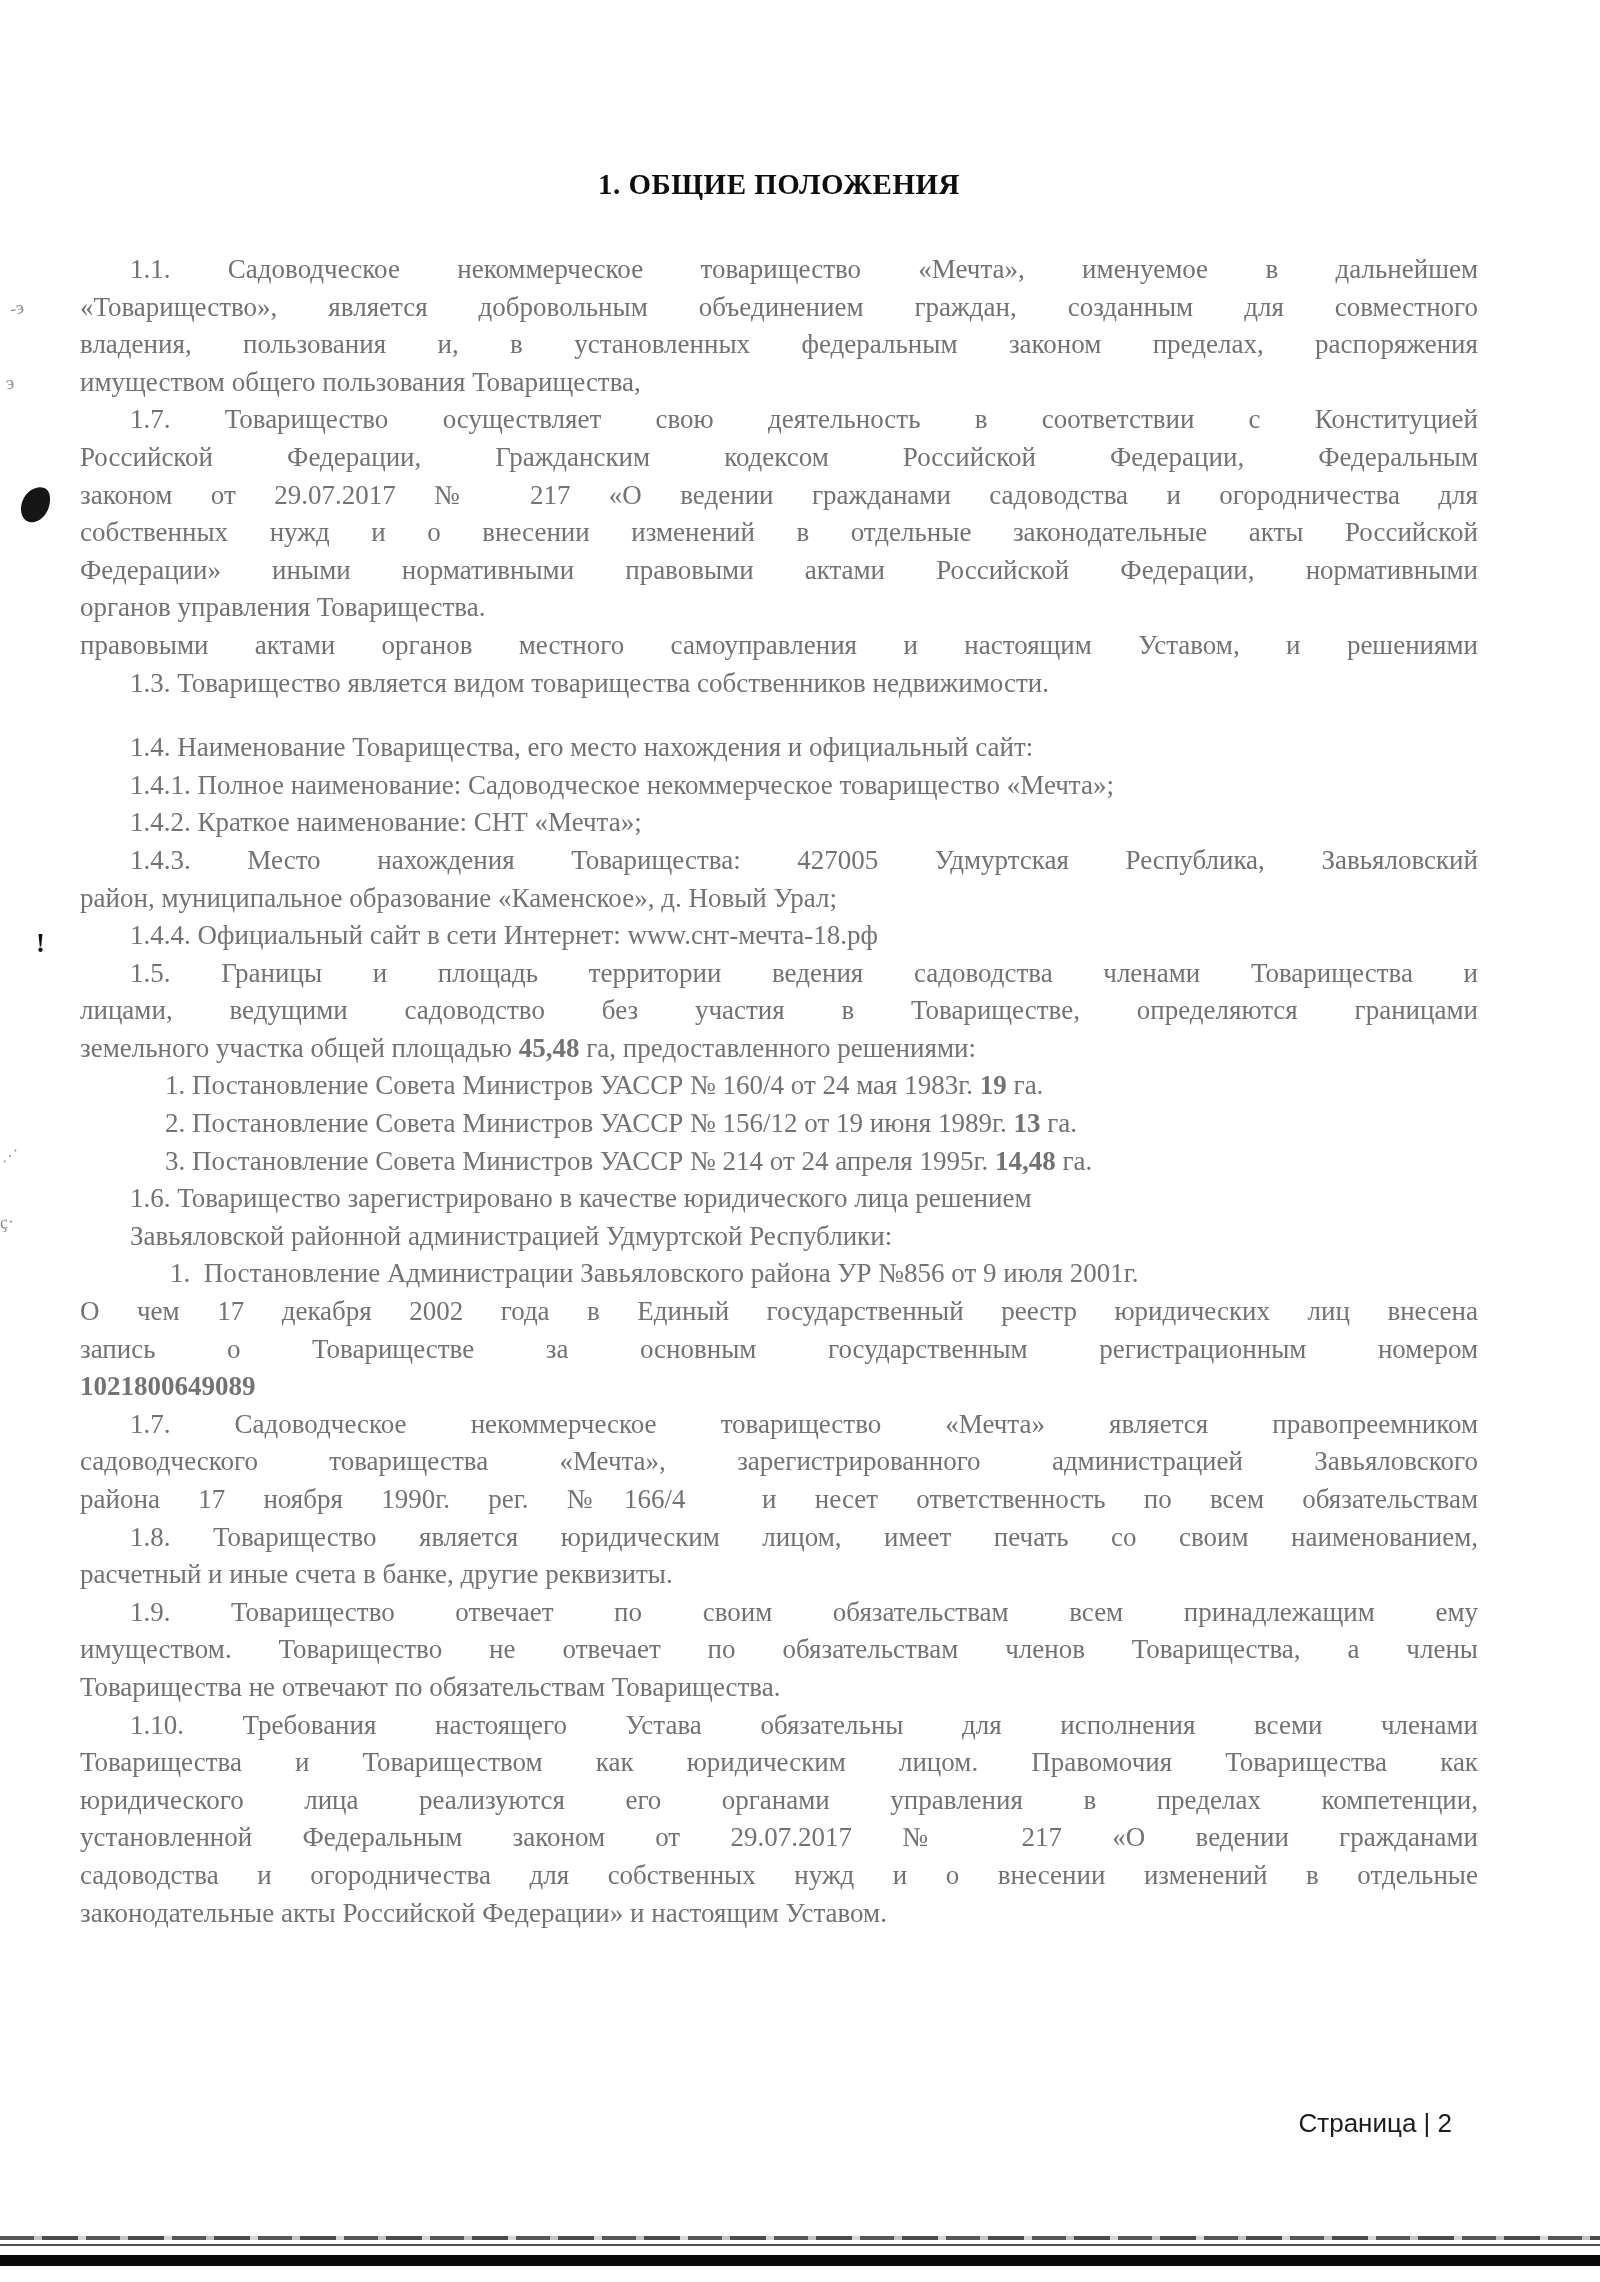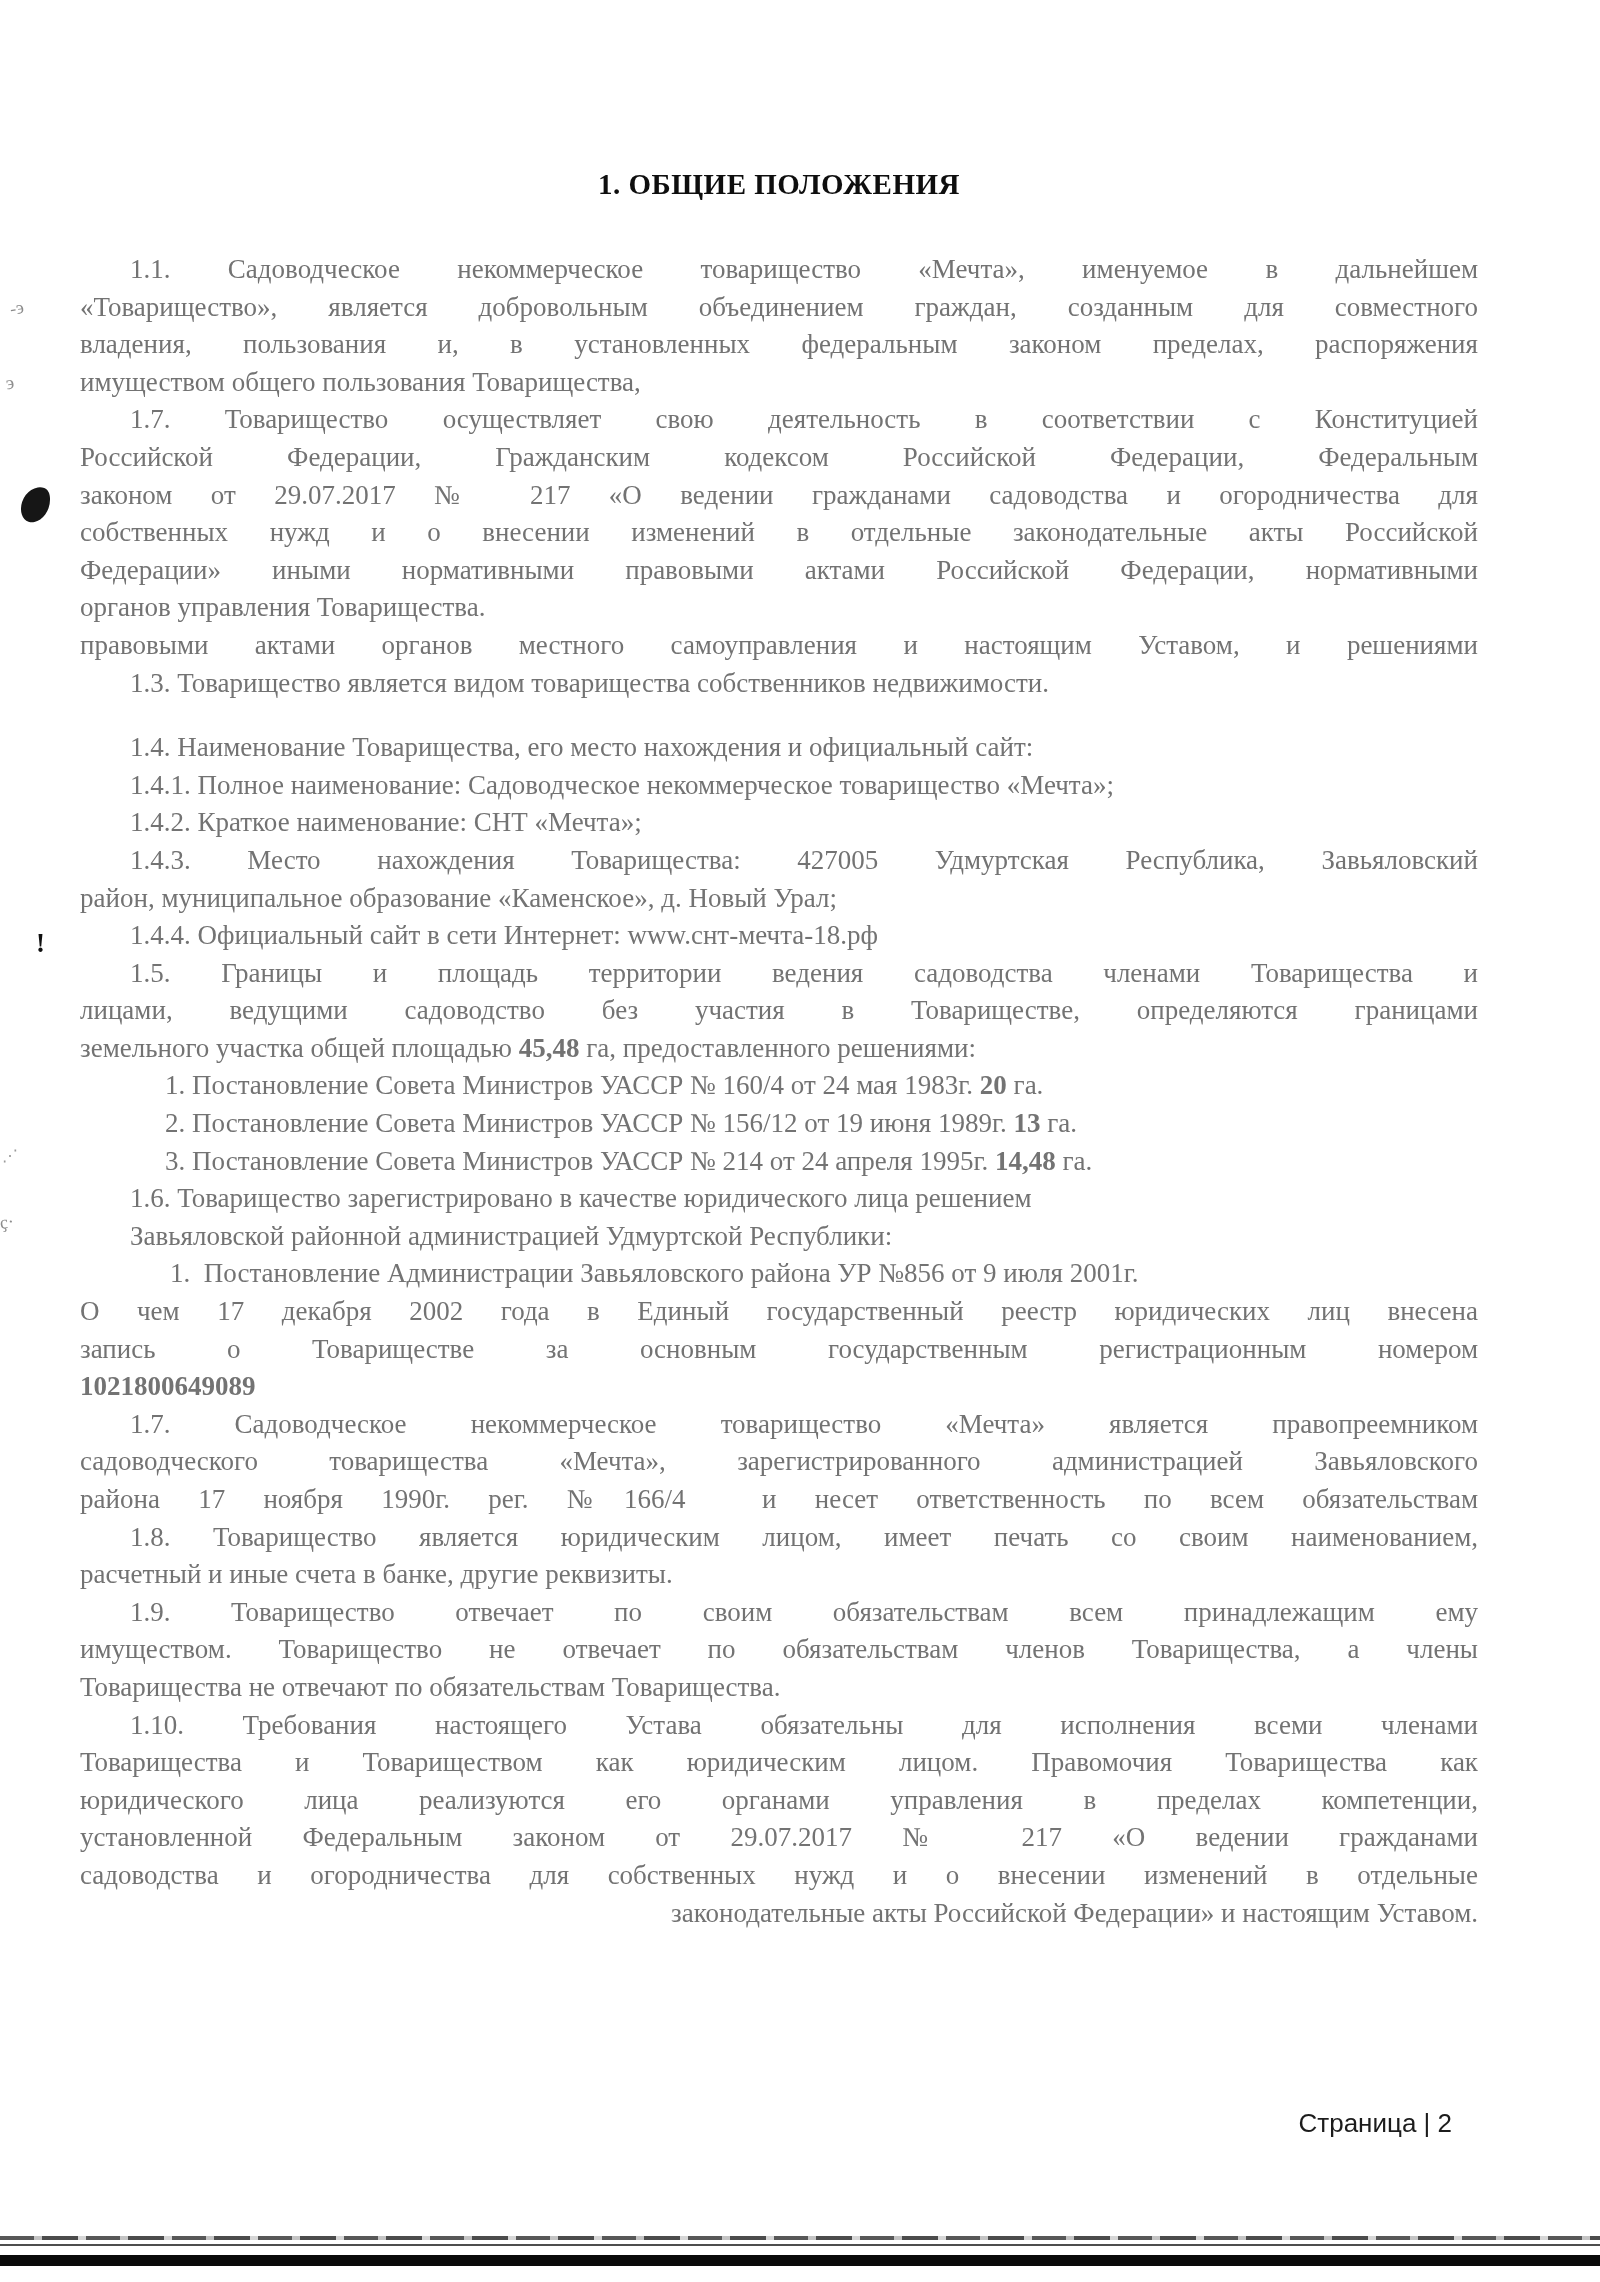--- a/index.html
+++ b/index.html
@@ -63,21 +63,21 @@
     <div class="line" style="padding-left: 50px;"><span>1.3. Товарищество является видом товарищества собственников недвижимости.</span></div>
     <div class="line" style="padding-left: 50px; margin-top: 27px;"><span>1.4. Наименование Товарищества, его место нахождения и официальный сайт:</span></div>
     <div class="line" style="padding-left: 50px;"><span>1.4.1. Полное наименование: Садоводческое некоммерческое товарищество «Мечта»;</span></div>
     <div class="line" style="padding-left: 50px;"><span>1.4.2. Краткое наименование: СНТ «Мечта»;</span></div>
     <div class="line jst" style="padding-left: 50px;"><span>1.4.3. Место нахождения Товарищества: 427005 Удмуртская Республика, Завьяловский</span></div>
     <div class="line" style="padding-left: 0px;"><span>район, муниципальное образование «Каменское», д. Новый Урал;</span></div>
     <div class="line" style="padding-left: 50px;"><span>1.4.4. Официальный сайт в сети Интернет: www.снт-мечта-18.рф</span></div>
     <div class="line jst" style="padding-left: 50px;"><span>1.5. Границы и площадь территории ведения садоводства членами Товарищества и</span></div>
     <div class="line jst" style="padding-left: 0px;"><span>лицами, ведущими садоводство без участия в Товариществе, определяются границами</span></div>
     <div class="line" style="padding-left: 0px;"><span>земельного участка общей площадью </span><b>45,48</b><span> га, предоставленного решениями:</span></div>
-    <div class="line" style="padding-left: 85px;"><span>1. Постановление Совета Министров УАССР № 160/4 от 24 мая 1983г. </span><b>20</b><span> га.</span></div>
+    <div class="line" style="padding-left: 85px;"><span>1. Постановление Совета Министров УАССР № 160/4 от 24 мая 1983г. </span><b>19</b><span> га.</span></div>
     <div class="line" style="padding-left: 85px;"><span>2. Постановление Совета Министров УАССР № 156/12 от 19 июня 1989г. </span><b>13</b><span> га.</span></div>
     <div class="line" style="padding-left: 85px;"><span>3. Постановление Совета Министров УАССР № 214 от 24 апреля 1995г. </span><b>14,48</b><span> га.</span></div>
     <div class="line" style="padding-left: 50px;"><span>1.6. Товарищество зарегистрировано в качестве юридического лица решением</span></div>
     <div class="line" style="padding-left: 50px;"><span>Завьяловской районной администрацией Удмуртской Республики:</span></div>
     <div class="line" style="padding-left: 90px;"><span>1.&nbsp;&nbsp;Постановление Администрации Завьяловского района УР №856 от 9 июля 2001г.</span></div>
     <div class="line jst" style="padding-left: 0px;"><span>О чем 17 декабря 2002 года в Единый государственный реестр юридических лиц внесена</span></div>
     <div class="line jst" style="padding-left: 0px;"><span>запись о Товариществе за основным государственным регистрационным номером</span></div>
     <div class="line" style="padding-left: 0px;"><b>1021800649089</b></div>
     <div class="line jst" style="padding-left: 50px;"><span>1.7. Садоводческое некоммерческое товарищество «Мечта» является правопреемником</span></div>
     <div class="line jst" style="padding-left: 0px;"><span>садоводческого товарищества «Мечта», зарегистрированного администрацией Завьяловского</span></div>
@@ -85,21 +85,21 @@
     <div class="line jst" style="padding-left: 50px;"><span>1.8. Товарищество является юридическим лицом, имеет печать со своим наименованием,</span></div>
     <div class="line" style="padding-left: 0px;"><span>расчетный и иные счета в банке, другие реквизиты.</span></div>
     <div class="line jst" style="padding-left: 50px;"><span>1.9. Товарищество отвечает по своим обязательствам всем принадлежащим ему</span></div>
     <div class="line jst" style="padding-left: 0px;"><span>имуществом. Товарищество не отвечает по обязательствам членов Товарищества, а члены</span></div>
     <div class="line" style="padding-left: 0px;"><span>Товарищества не отвечают по обязательствам Товарищества.</span></div>
     <div class="line jst" style="padding-left: 50px;"><span>1.10. Требования настоящего Устава обязательны для исполнения всеми членами</span></div>
     <div class="line jst" style="padding-left: 0px;"><span>Товарищества и Товариществом как юридическим лицом. Правомочия Товарищества как</span></div>
     <div class="line jst" style="padding-left: 0px;"><span>юридического лица реализуются его органами управления в пределах компетенции,</span></div>
     <div class="line jst" style="padding-left: 0px;"><span>установленной Федеральным законом от 29.07.2017 № 217 «О ведении гражданами</span></div>
     <div class="line jst" style="padding-left: 0px;"><span>садоводства и огородничества для собственных нужд и о внесении изменений в отдельные</span></div>
-    <div class="line" style="padding-left: 0px; text-align: right;"><span>законодательные акты Российской Федерации» и настоящим Уставом.</span></div>
+    <div class="line" style="padding-left: 0px;"><span>законодательные акты Российской Федерации» и настоящим Уставом.</span></div>
   </div>
 
 <div class="page-footer">Страница | 2</div>
 
 <div class="edge-line edge-dashed"></div>
 <div class="edge-line edge-thin"></div>
 <div class="edge-line edge-thick"></div>
 
 <div class="artifact glyph" style="left: 10px; top: 298px; font-size: 18px; color: rgb(138, 138, 138); transform: rotate(-10deg);">-э</div>
 <div class="artifact glyph" style="left: 6px; top: 372px; font-size: 19px; color: rgb(143, 143, 143); transform: rotate(-8deg);">э</div>

